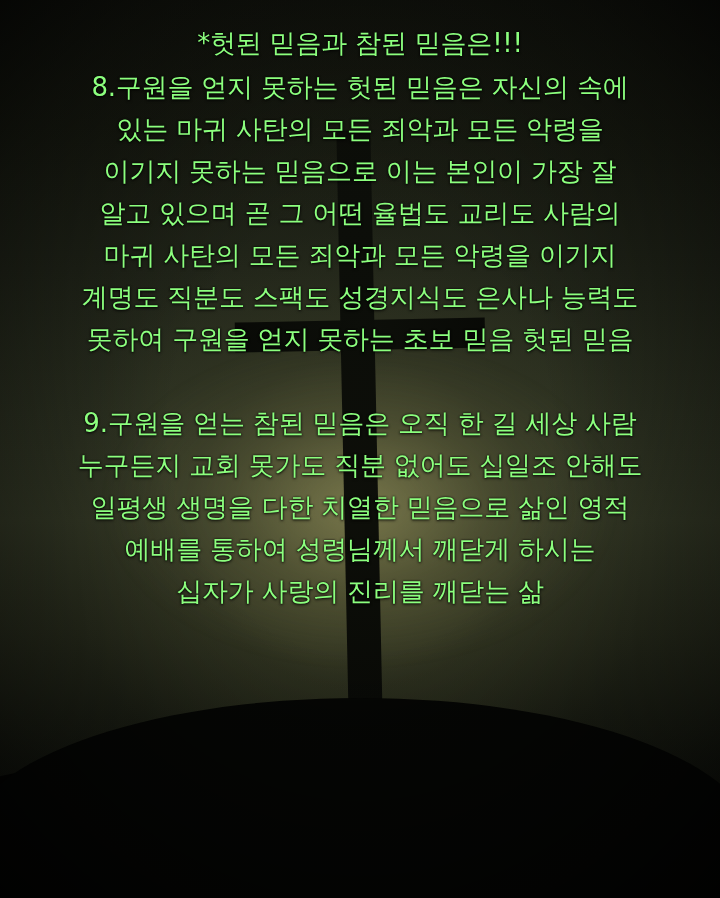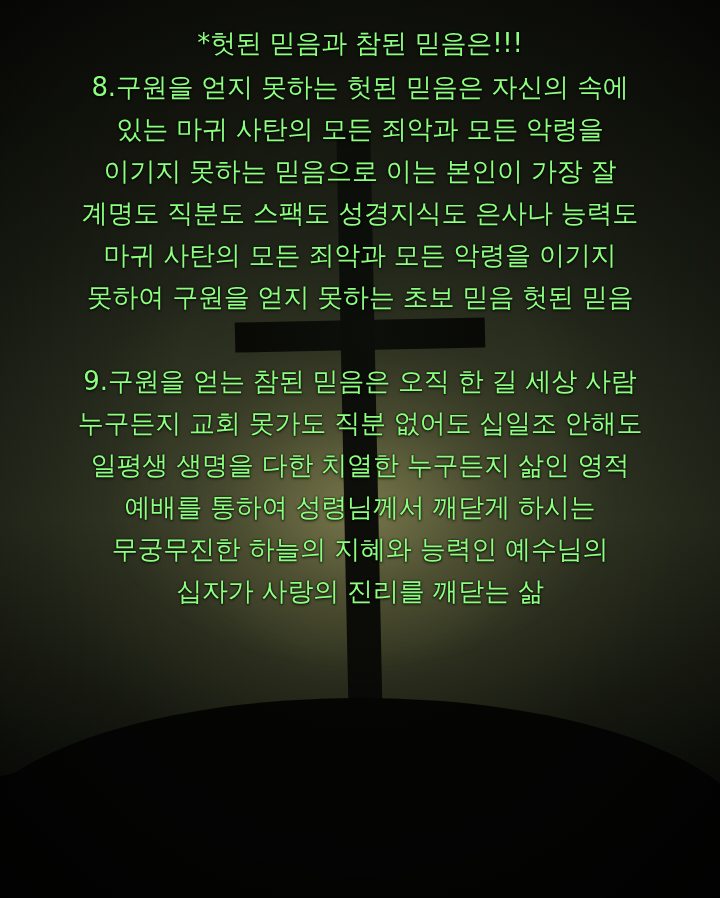--- a/index.html
+++ b/index.html
@@ -139,27 +139,27 @@
   <div class="ground2"></div>
   <div class="ground"></div>
   <div class="vignette"></div>
 
   <div class="text-layer">
     <div class="line title">*헛된 믿음과 참된 믿음은!!!</div>
 
     <div class="line">8.구원을 얻지 못하는 헛된 믿음은  자신의 속에</div>
     <div class="line">있는 마귀 사탄의 모든 죄악과 모든 악령을</div>
     <div class="line">이기지 못하는 믿음으로 이는 본인이 가장 잘</div>
+    <div class="line">알고 있으며 곧 그 어떤 율법도 교리도 사람의</div>
+    <div class="line">마귀 사탄의 모든 죄악과 모든 악령을 이기지</div>
     <div class="line">계명도 직분도 스팩도 성경지식도 은사나 능력도</div>
-    <div class="line">마귀 사탄의 모든 죄악과 모든 악령을 이기지</div>
     <div class="line">못하여 구원을 얻지 못하는 초보 믿음 헛된 믿음</div>
 
     <div class="spacer"></div>
 
     <div class="line">9.구원을 얻는 참된 믿음은 오직 한 길 세상 사람</div>
     <div class="line">누구든지 교회 못가도 직분 없어도 십일조 안해도</div>
-    <div class="line">일평생 생명을 다한 치열한 누구든지 삶인 영적</div>
+    <div class="line">일평생 생명을 다한 치열한 믿음으로 삶인 영적</div>
     <div class="line">예배를 통하여 성령님께서 깨닫게 하시는</div>
-    <div class="line">무궁무진한 하늘의 지혜와 능력인 예수님의</div>
     <div class="line">십자가 사랑의 진리를 깨닫는 삶</div>
   </div>
 
 </div>
 
 </body></html>

